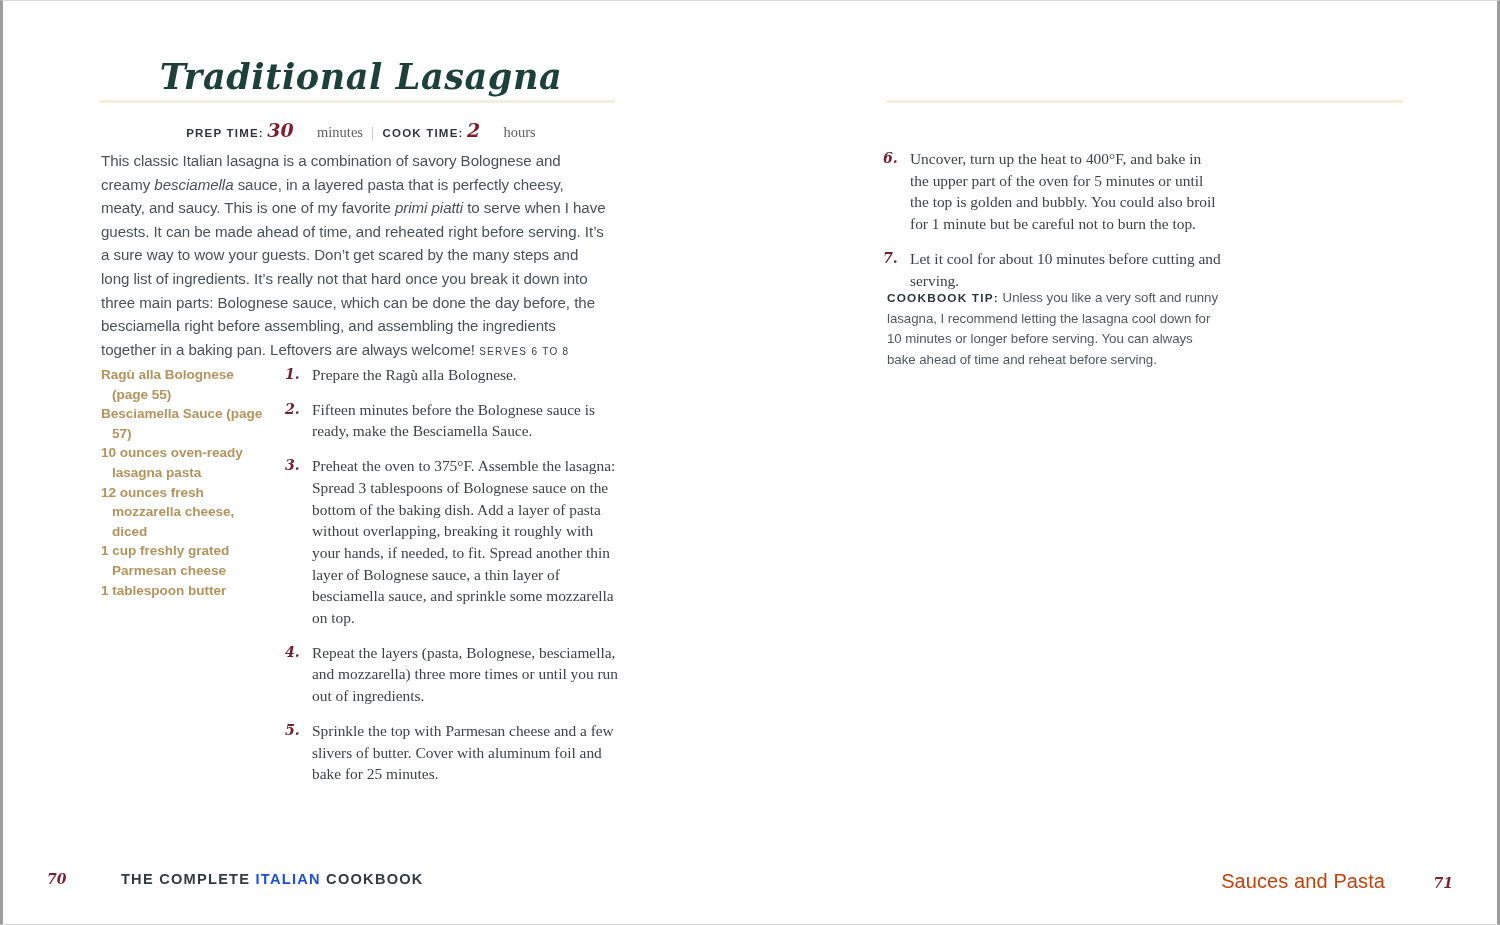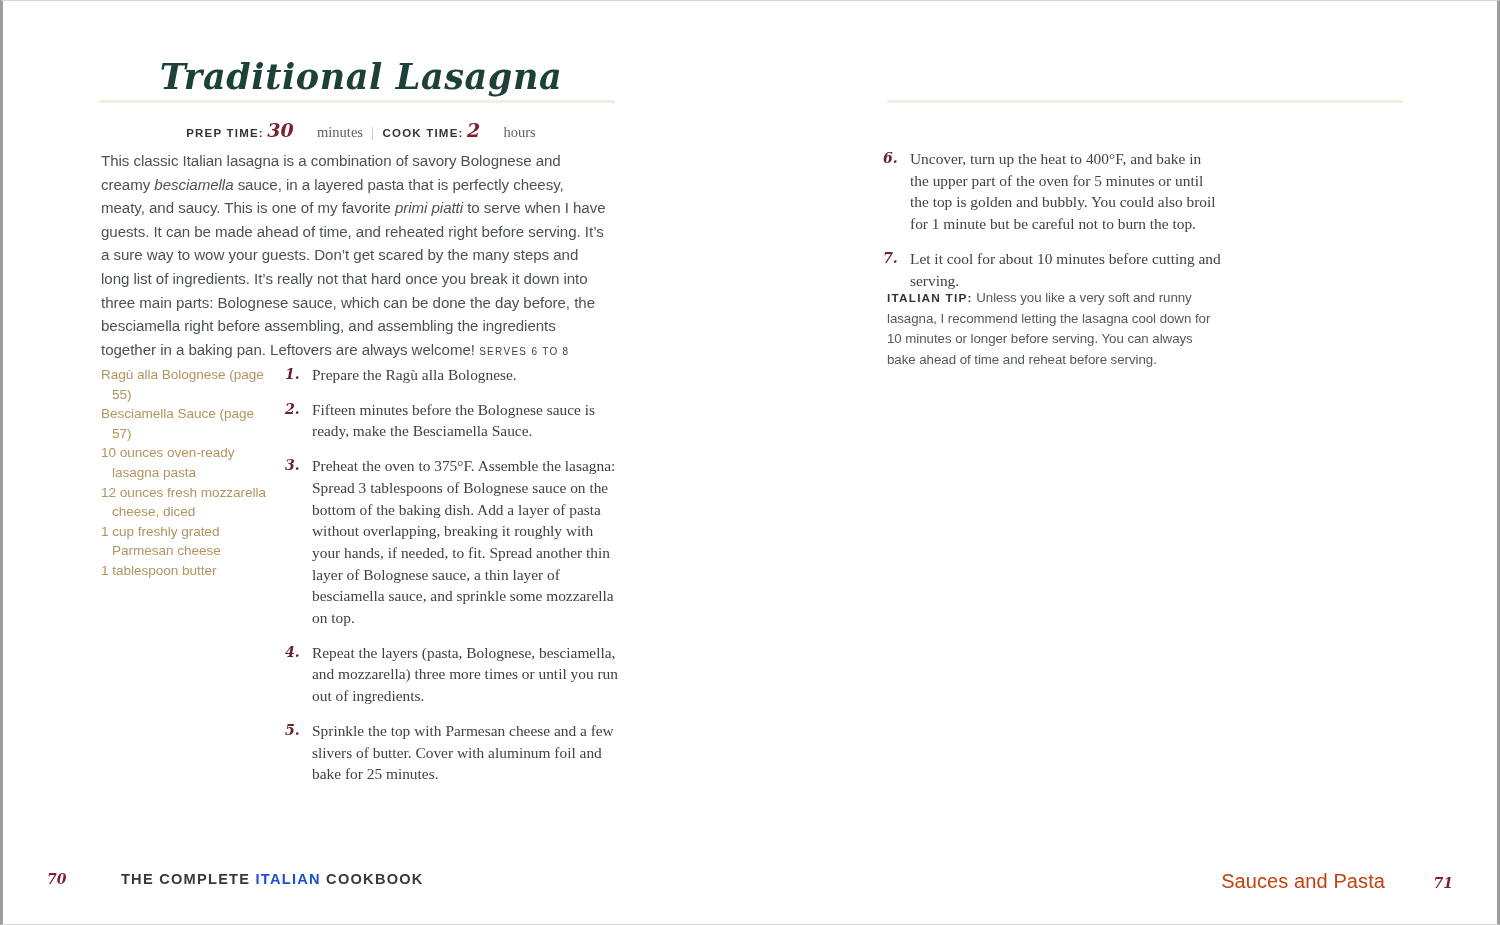--- a/index.html
+++ b/index.html
@@ -125,20 +125,21 @@
     width: 165px;
     font-size: 13.6px;
     line-height: 19.6px;
     color: #b2945f;
     letter-spacing: -0.05px;
   }
   .ing-item {
     padding-left: 11px;
     text-indent: -11px;
     margin-bottom: 0px;
+    font-weight: bold;
   }
 
   
   .steps-left {
     position: absolute;
     left: 282px;
     top: 363px;
     width: 340px;
   }
   .steps-right {
@@ -295,21 +296,21 @@
       <span class="step-num">6.</span>
       <span>Uncover, turn up the heat to 400°F, and bake in the upper part of the oven for 5 minutes or until the top is golden and bubbly. You could also broil for 1 minute but be careful not to burn the top.</span>
     </div>
     <div class="step">
       <span class="step-num">7.</span>
       <span>Let it cool for about 10 minutes before cutting and serving.</span>
     </div>
   </div>
 
   <div class="tip">
-    <span class="tip-label">ITALIAN TIP:</span><span> Unless you like a very soft and runny lasagna, I recommend letting the lasagna cool down for 10 minutes or longer before serving. You can always bake ahead of time and reheat before serving.</span>
+    <span class="tip-label">COOKBOOK TIP:</span><span> Unless you like a very soft and runny lasagna, I recommend letting the lasagna cool down for 10 minutes or longer before serving. You can always bake ahead of time and reheat before serving.</span>
   </div>
 
   <div class="footer-right">
     <span class="chapter-name">Sauces and Pasta</span>
     <span class="folio">71</span>
   </div>
 
 </div>
 
 </body></html>

